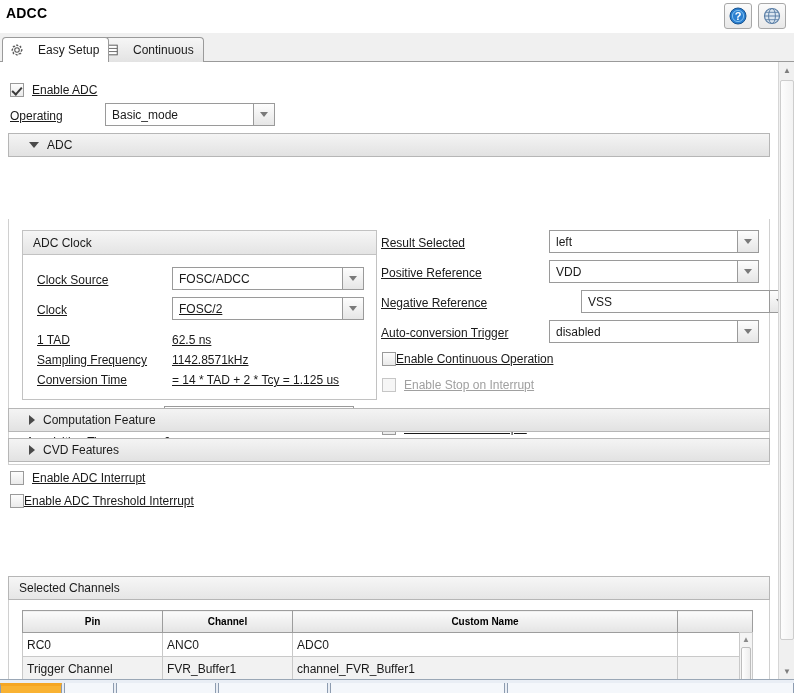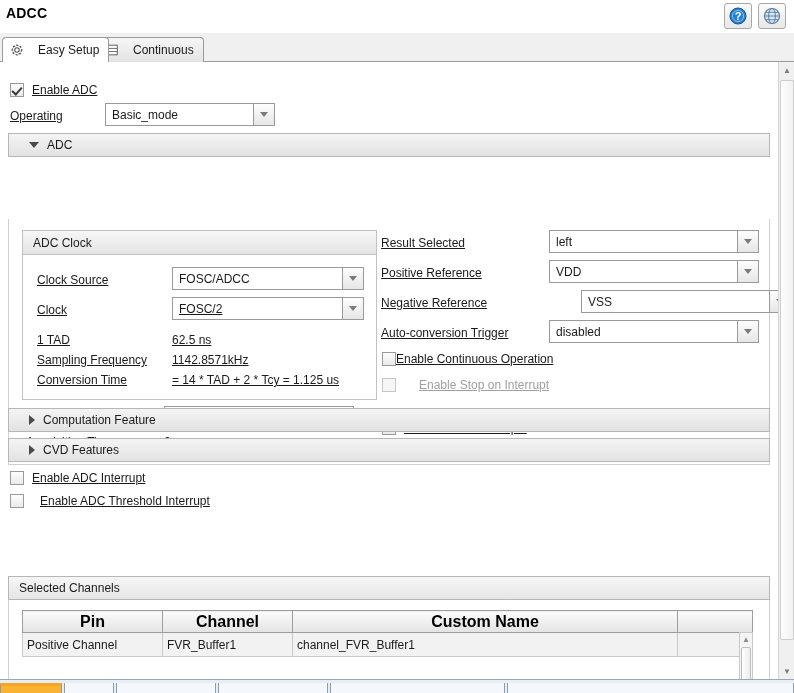--- a/index.html
+++ b/index.html
@@ -159,21 +159,21 @@
     border: 1px solid #d0d0d0; border-top: none; background: #ffffff;
   }
   table.chtable {
     position: absolute; left: 13px; top: 10px;
     width: 730px; border-collapse: collapse; table-layout: fixed;
     font-size: 12px;
   }
   table.chtable th {
     height: 22px; border: 1px solid #9d9d9d;
     background: linear-gradient(#fbfbfb,#e4e4e4);
-    font-weight: bold; font-size: 16px; color: #000;
+    font-weight: bold; font-size: 10px; color: #000;
   }
   table.chtable td {
     height: 24px; border: 1px solid #c9c9c9;
     padding-left: 4px; font-size: 12px; color: #1a1a1a;
     white-space: nowrap; overflow: hidden; text-overflow: ellipsis;
   }
   table.chtable tr.alt td { background: #f2f2f2; }
 
   .tbl-scroll {
     position: absolute; left: 730px; top: 32px; width: 14px; height: 122px;
@@ -336,21 +336,21 @@
       <div class="val">disabled</div>
       <div class="arrowbox">
           <i class="caret-dn"></i>
         </div>
     </div>
 
     <div style="position:absolute;left:373px;top:133px;display:flex;align-items:center;">
       <span class="chk"></span>
       <span class="lbl">Enable Continuous Operation</span>
     </div>
-    <div style="position:absolute;left:373px;top:159px;display:flex;align-items:center;gap:23px;">
+    <div style="position:absolute;left:373px;top:159px;display:flex;align-items:center;gap:8px;">
       <span class="chk disabled"></span>
       <span class="lbl dim">Enable Stop on Interrupt</span>
     </div>
     <div style="position:absolute;left:373px;top:202px;display:flex;align-items:center;gap:8px;">
       <span class="chk"></span>
       <span class="lbl">Enable Double Sample</span>
     </div>
   </div>
 
   <div class="groupbar" style="left:8px;top:376px;width:762px;">
@@ -360,21 +360,21 @@
 
   <div class="groupbar" style="left:8px;top:346px;width:762px;">
     <i class="tri-rt"></i>
     <span>Computation Feature</span>
   </div>
 
   <div style="position:absolute;left:10px;top:409px;display:flex;align-items:center;gap:8px;">
     <span class="chk"></span>
     <span class="lbl">Enable ADC Interrupt</span>
   </div>
-  <div style="position:absolute;left:10px;top:432px;display:flex;align-items:center;gap:16px;">
+  <div style="position:absolute;left:10px;top:432px;display:flex;align-items:center;gap:0;">
     <span class="chk"></span>
     <span class="lbl">Enable ADC Threshold Interrupt</span>
   </div>
 
   <div class="sc-header">
     <span>Selected Channels</span>
   </div>
   <div class="sc-body">
     <table class="chtable">
       <colgroup>
@@ -385,22 +385,28 @@
       </colgroup>
       <thead>
         <tr>
           <th>Pin</th>
           <th>Channel</th>
           <th>Custom Name</th>
           <th></th>
         </tr>
       </thead>
       <tbody>
+        <tr>
+          <td>RC0</td>
+          <td>ANC0</td>
+          <td>ADC0</td>
+          <td></td>
+        </tr>
         <tr class="alt">
-          <td>Positive Channel</td>
+          <td>Trigger Channel</td>
           <td>FVR_Buffer1</td>
           <td>channel_FVR_Buffer1</td>
           <td></td>
         </tr>
 
       </tbody>
     </table>
     <div class="tbl-scroll">
       <div class="tbl-sb-arrow" style="top:0;">▲</div>
       <div class="tbl-thumb"></div>

